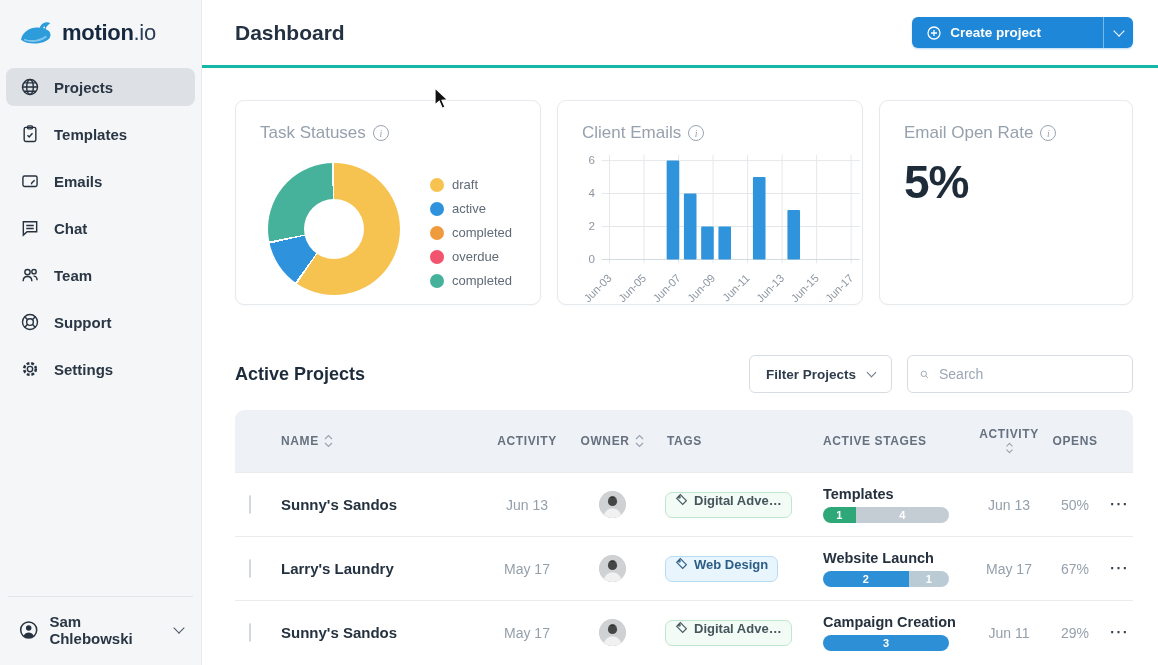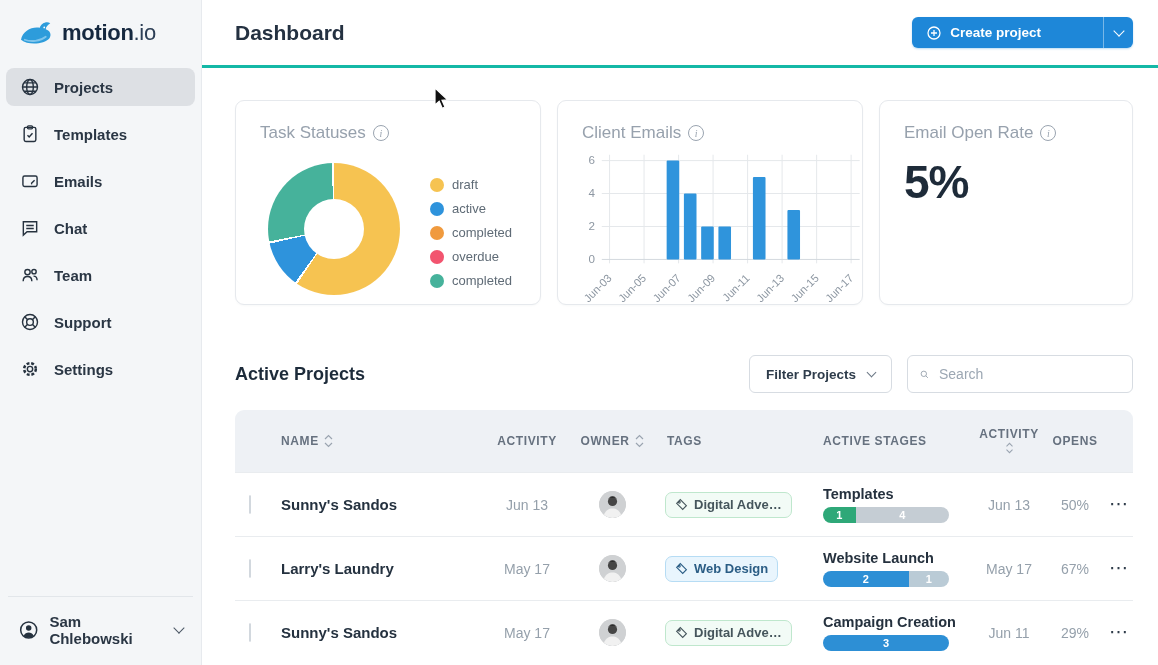--- a/index.html
+++ b/index.html
@@ -87,21 +87,21 @@
   .tr { display:grid; grid-template-columns:var(--cols); align-items:center; height:64px;
     border-top:1px solid #e9ecef; background:#fff; }
   .tr:first-of-type { border-top:none; }
   .cell-check { padding-left:14px; }
   .checkbox { width:18px; height:18px; border:1.5px solid #d2d8de; border-radius:4px; background:#fff; cursor:pointer; }
   .cell-name { font-size:15px; font-weight:600; color:#24313f; }
   .cell-date { font-size:14px; color:#95a0ab; text-align:center; }
   .cell-owner { display:flex; justify-content:center; }
   .avatar { width:27px; height:27px; border-radius:50%; overflow:hidden; background:#cfd1d3; }
   .cell-tags { padding-left:14px; }
-  .tag { display:inline-flex; align-items:center; gap:6px; height:26px; padding:0 9px;
+  .tag { display:inline-flex; align-items:flex-start; gap:6px; height:26px; padding:0 9px;
     border-radius:7px; font-size:13px; font-weight:600; white-space:nowrap; }
   .tag.green { background:#f2fbf6; border:1px solid #bfe7cd; color:#45555c; }
   .tag.blue  { background:#e9f5fd; border:1px solid #b6dcf4; color:#2b5d85; }
   .cell-stage { padding-left:12px; }
   .stage-label { font-size:14.5px; color:#25313e; font-weight:600; margin-bottom:5px; }
   .stage-pill { display:flex; width:126px; height:16px; border-radius:8px; overflow:hidden; }
   .seg { color:#fff; font-size:11px; font-weight:600; text-align:center; line-height:16px; }
   .cell-opens { font-size:14px; color:#95a0ab; text-align:center; }
   .cell-menu { text-align:left; padding-left:6px; }
   .menu-dots { font-size:19px; color:#2f3c4a; letter-spacing:1px; cursor:pointer; line-height:10px; }

